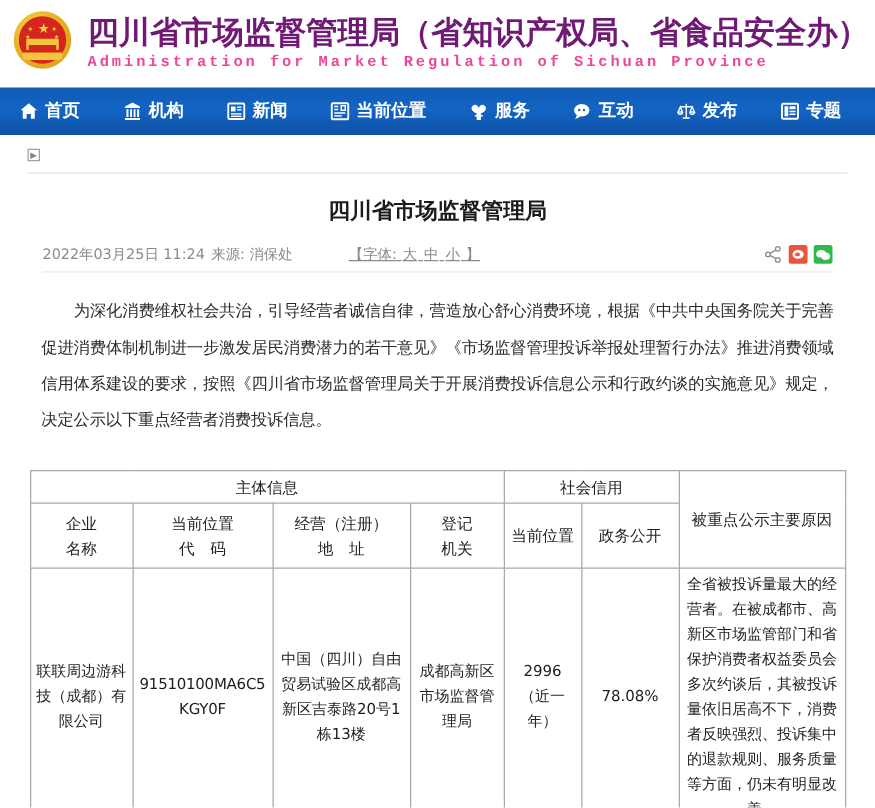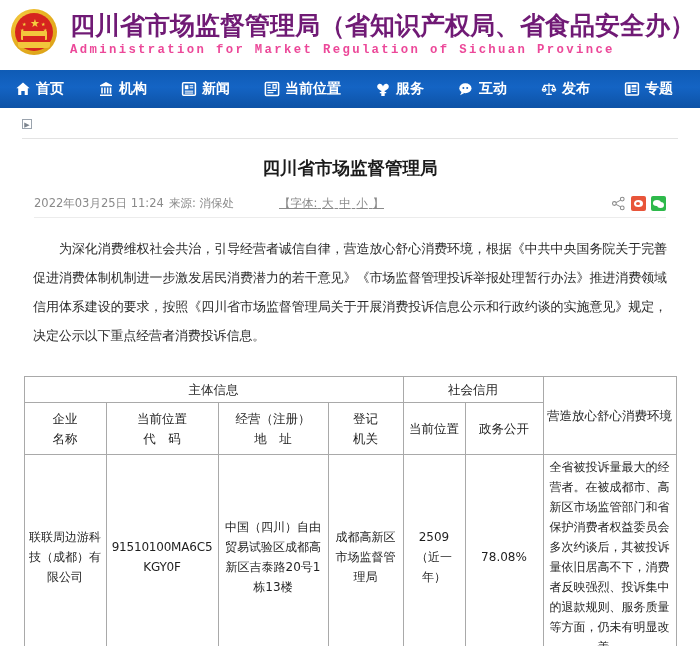--- a/index.html
+++ b/index.html
@@ -490,21 +490,21 @@
             <col style="width: 110px;">
             <col style="width: 75px;">
             <col style="width: 62px;">
             <col style="width: 78px;">
             <col style="width: 133px;">
           </colgroup>
         <tbody>
             <tr class="grp-head">
           <th colspan="4">主体信息</th>
           <th colspan="2">社会信用</th>
-          <th rowspan="2">营造放心舒心消费环境</th>
+          <th rowspan="2">被重点公示主要原因</th>
         </tr>
         <tr class="sub-head hdr2">
           <th>
             <span>企业</span>
             <span>名称</span>
           </th>
           <th>
             <span>当前位置</span>
             <span>代　码</span>
           </th>
@@ -518,21 +518,21 @@
           </th>
           <th>当前位置</th>
           <th>政务公开</th>
         </tr>
         <tr class="row-body">
           <td class="cell-name">联联周边游科技（成都）有限公司</td>
           <td class="cell-code">91510100MA6C5KGY0F</td>
           <td class="cell-addr">中国（四川）自由贸易试验区成都高新区吉泰路20号1栋13楼</td>
           <td class="cell-org">成都高新区市场监督管理局</td>
           <td class="cell-qty">
-                <div>2509</div>
+                <div>2996</div>
                 <div>（近一年）</div>
               </td>
           <td class="cell-rate">78.08%</td>
           <td class="cell-reason">全省被投诉量最大的经营者。在被成都市、高新区市场监管部门和省保护消费者权益委员会多次约谈后，其被投诉量依旧居高不下，消费者反映强烈、投诉集中的退款规则、服务质量等方面，仍未有明显改善。</td>
         </tr>
       </tbody>
         </table>
     </div>
 
   </div>

